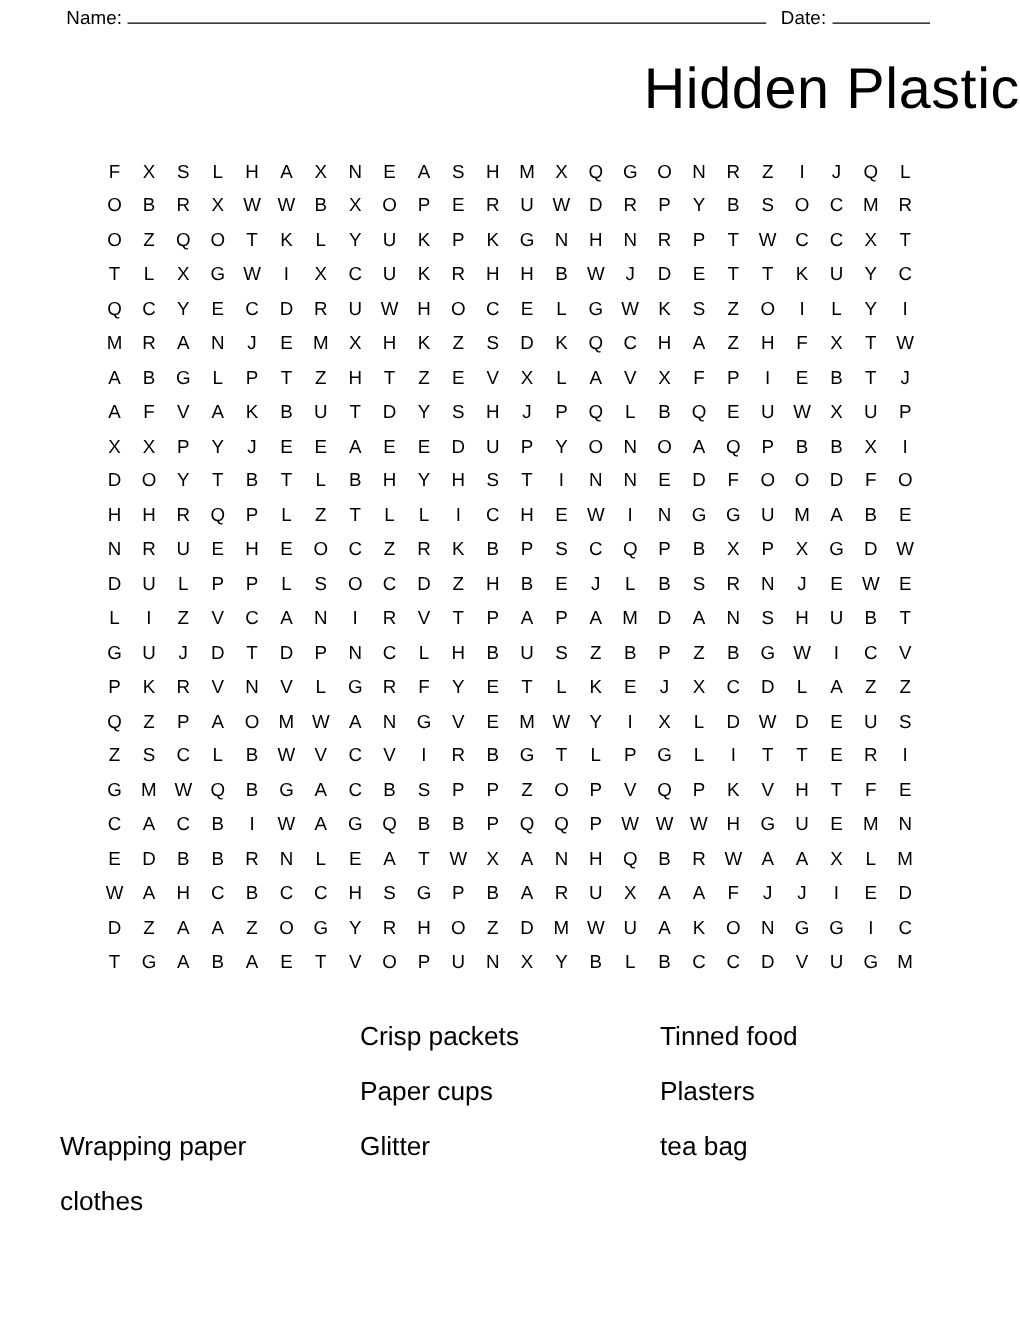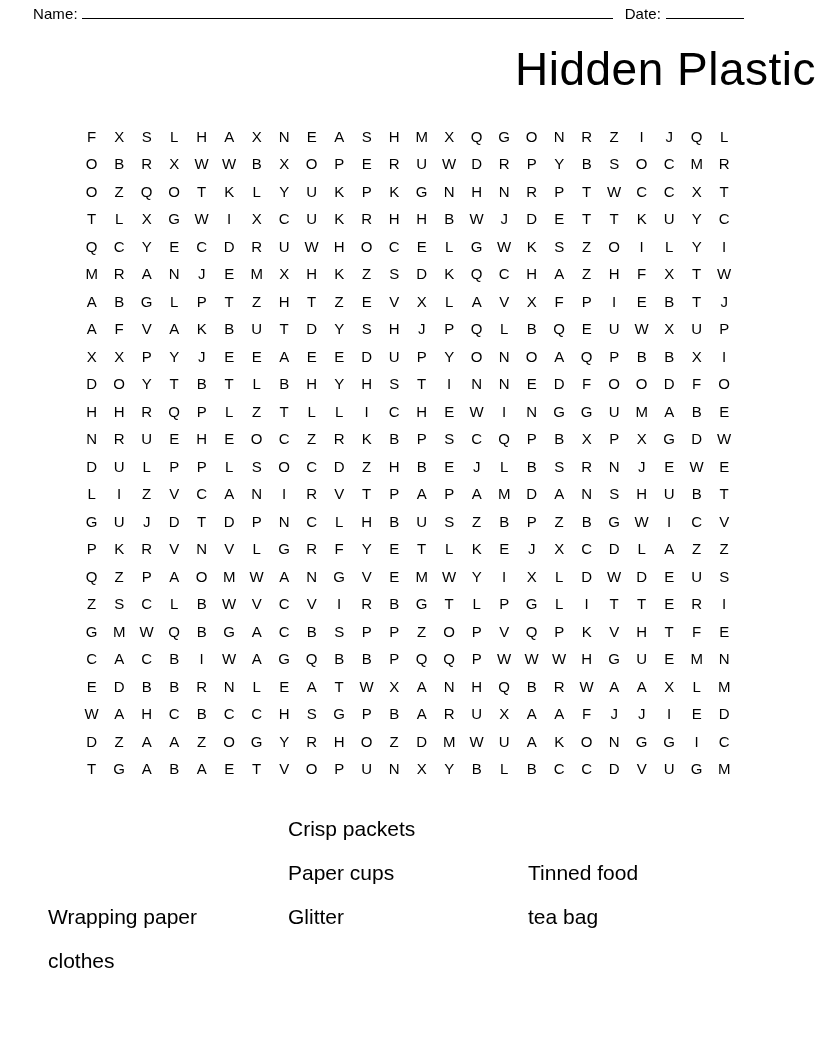--- a/index.html
+++ b/index.html
@@ -16,20 +16,21 @@
     overflow: hidden;
   }
 
   
   .header-row {
     display: flex;
     align-items: baseline;
     padding: 5px 72px 0 33px;
     font-size: 15px;
     letter-spacing: 0.1px;
+    margin-left: 20px;
   }
   .name-label { white-space: nowrap; }
   .name-rule {
     flex: 1 1 auto;
     border-bottom: 1px solid #000;
     height: 13px;
     margin: 0 6px 0 4px;
   }
   .date-label {
     white-space: nowrap;
@@ -738,16 +739,17 @@
       <div class="word-item">clothes</div>
     </div>
     <div class="word-col">
       <div class="word-item">Crisp packets</div>
       <div class="word-item">Paper cups</div>
       <div class="word-item">Glitter</div>
       <div class="word-item empty"></div>
     </div>
     <div class="word-col">
       <div class="word-item">Tinned food</div>
+      <div class="word-item">Plasters</div>
       <div class="word-item">tea bag</div>
       <div class="word-item empty"></div>
     </div>
   </div>
 
 </body></html>

